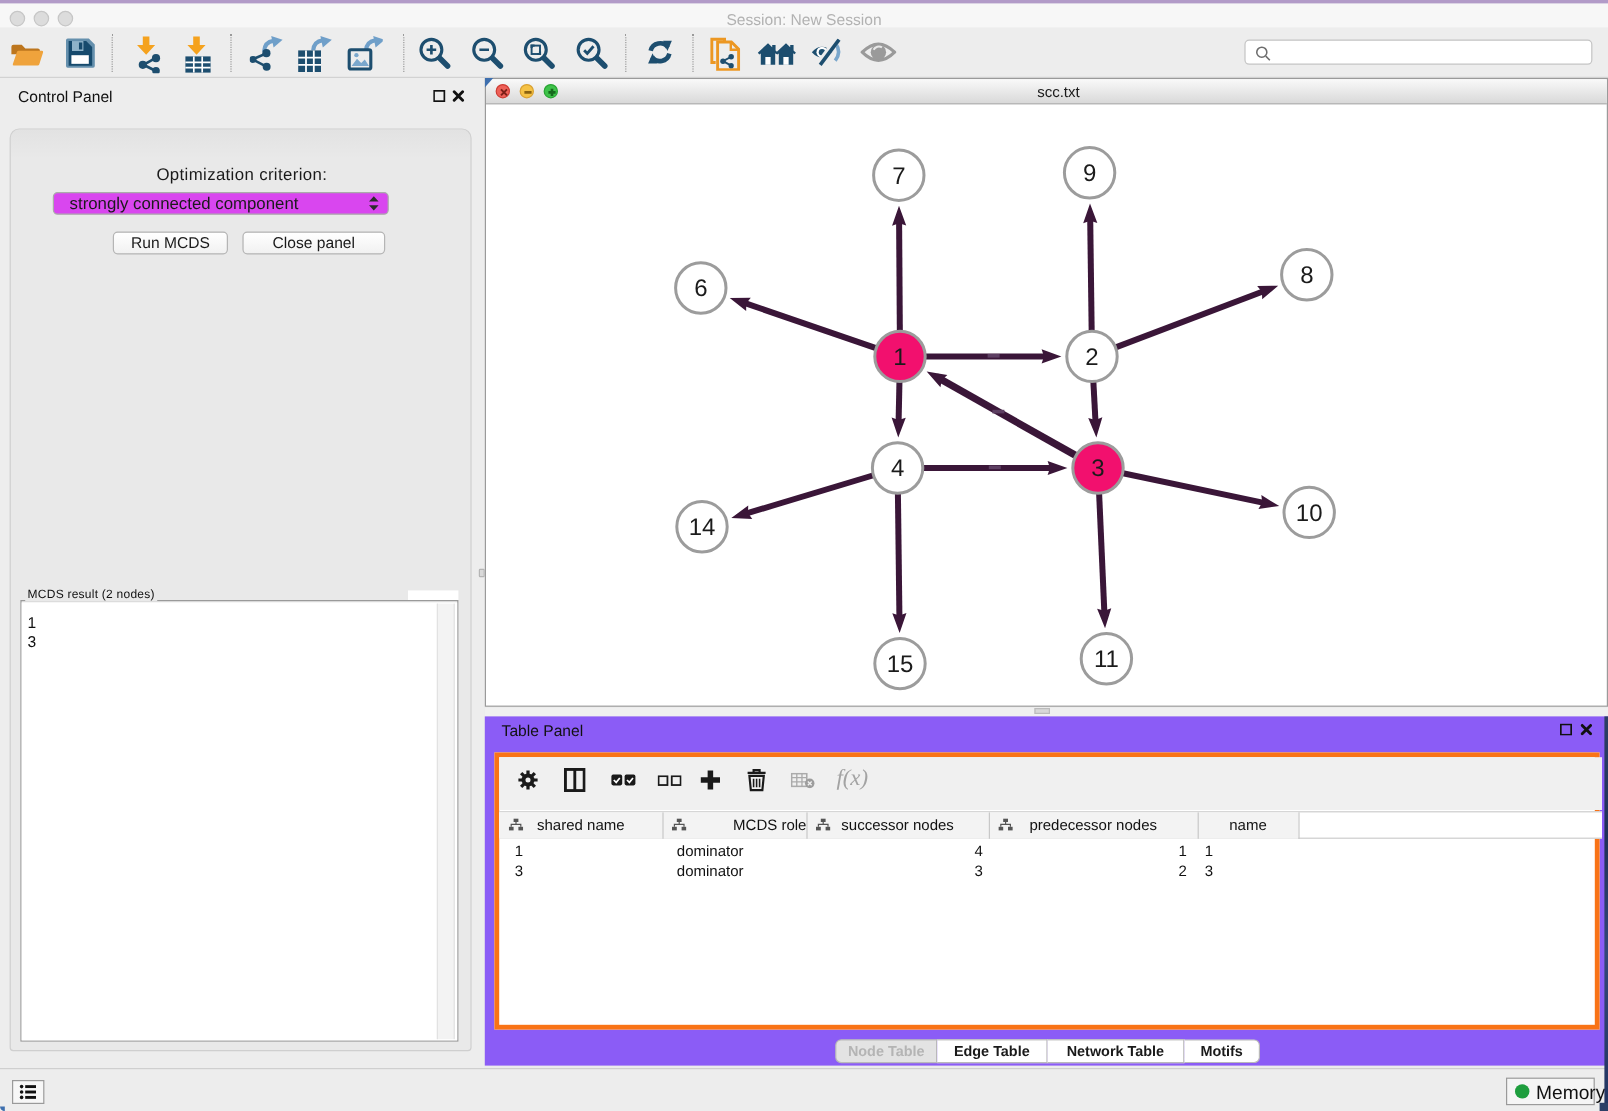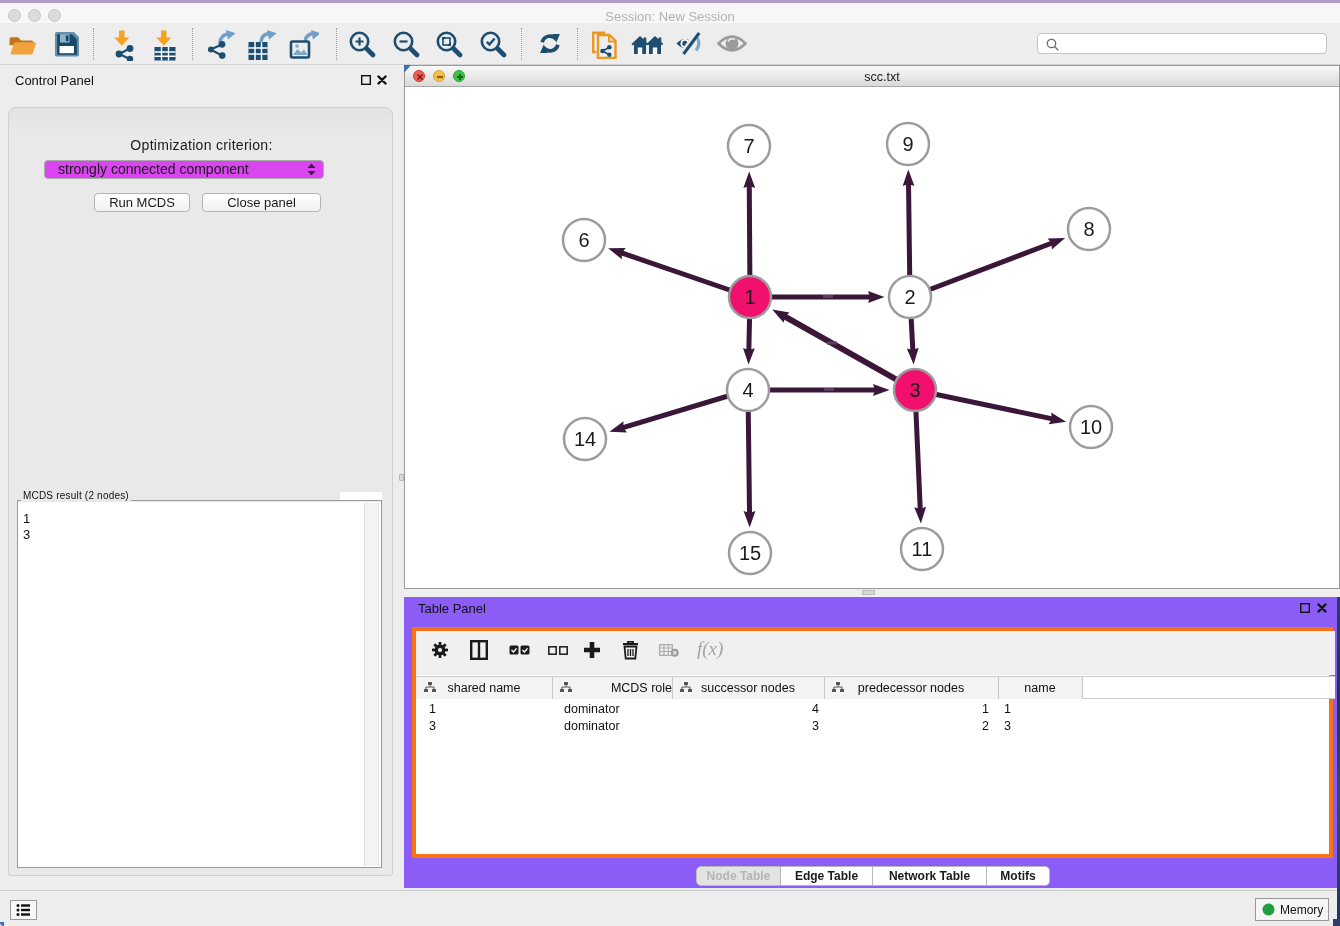--- a/index.html
+++ b/index.html
@@ -55,21 +55,21 @@
   .trow { position:absolute; font-size:12.5px; color:#111; }
   #tp-tabs { left:292px; top:269px; height:20px; }
   .tab2 { height:20px; font-size:12px; font-weight:bold; color:#1a1a1a; background:#fff; border:1px solid #b9b9b9; border-left:none; display:flex; align-items:center; justify-content:center; }
   .tab2.first { border-left:1px solid #b9b9b9; border-radius:5px 0 0 5px; }
   .tab2.last { border-radius:0 5px 5px 0; }
   .tab2.sel { background:#e3e3e3; color:#b4b4b4; }
 
   
   #statusbar { left:0; top:890px; width:1340px; height:36px; background:#ededed; border-top:1px solid #cfcfcf; }
   #list-btn { left:10px; top:9px; width:27px; height:20px; background:#f7f7f7; border:1px solid #9a9a9a; }
-  #mem-btn { left:1255px; top:7px; width:74px; height:23px; background:#f5f5f5; border:1px solid #9a9a9a; font-size:12px; color:#111; }
+  #mem-btn { left:1255px; top:7px; width:74px; height:23px; background:#f5f5f5; border:1px solid #9a9a9a; font-size:16px; color:#111; }
 </style>
 </head>
 <body>
   <div class="abs" id="purple"></div>
   <div class="abs" id="titlebar">
     <div class="abs tl-circle" style="left:8px"></div>
     <div class="abs tl-circle" style="left:28px"></div>
     <div class="abs tl-circle" style="left:48px"></div>
     <div class="abs" id="apptitle">Session: New Session</div>
   </div>

